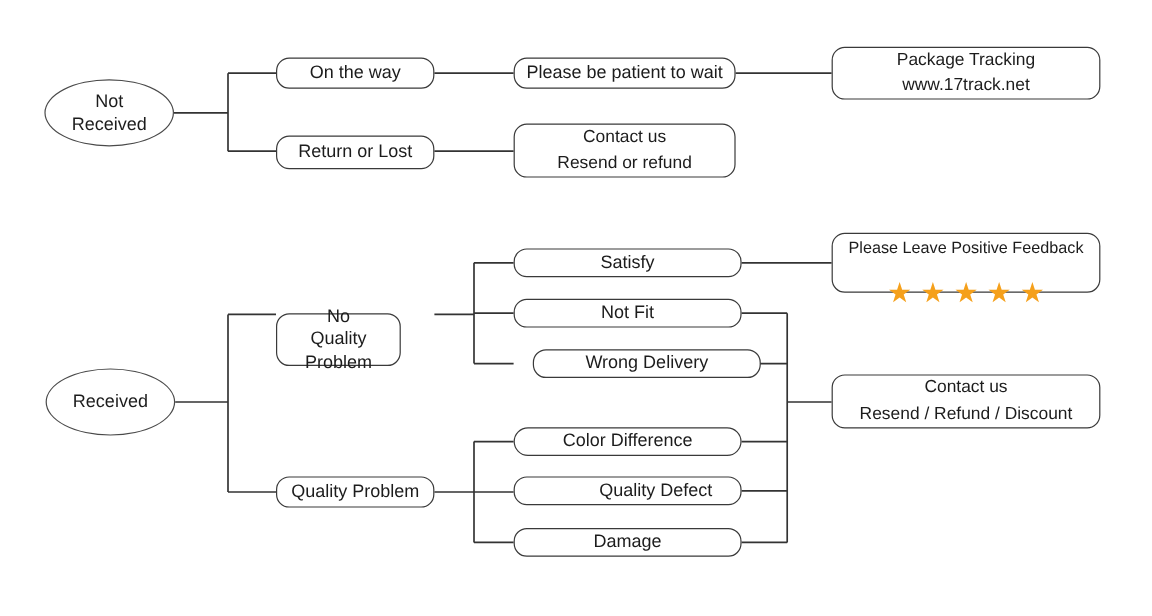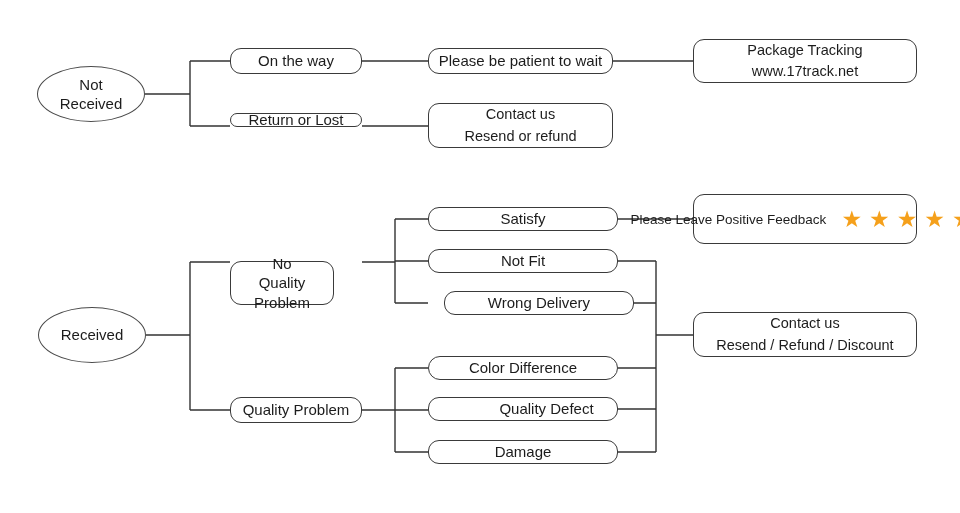--- a/index.html
+++ b/index.html
@@ -9,21 +9,21 @@
   }
   .wires{position:absolute;left:0;top:0;width:960px;height:513px;}
   .node{
     position:absolute;box-sizing:border-box;background:#fff;
     border:1.4px solid #3a3a3a;border-radius:11px;
     display:flex;align-items:center;justify-content:center;text-align:center;
   }
   .ellipse{border-radius:50%;border-width:1.2px;border-color:#4a4a4a;}
   .lbl{white-space:pre-line;line-height:1.3;font-size:15px;}
   .lbl.small{font-size:14.5px;line-height:1.45;}
-  .feedback{flex-direction:row;justify-content:center;gap:8px;padding:3px 0 2px 0;}
+  .feedback{flex-direction:column;justify-content:flex-start;gap:18px;padding:3px 0 2px 0;}
   .feedback .lbl{font-size:13.5px;white-space:nowrap;}
   .stars{line-height:1;margin-top:-1px;letter-spacing:7px;text-indent:7px;}
   .star{font-size:23px;color:#F5A01B;}
 </style>
 </head>
 <body>
 
 <div class="canvas">
 
   <svg class="wires" viewBox="0 0 960 513" xmlns="http://www.w3.org/2000/svg">
@@ -50,21 +50,21 @@
   </div>
 
   <div class="node ellipse" style="left:38px;top:307px;width:108px;height:56px;">
     <span class="lbl">Received</span>
   </div>
 
   <div class="node" style="left:230px;top:48px;width:132px;height:26px;">
     <span class="lbl">On the way</span>
   </div>
 
-  <div class="node" style="left:230px;top:113px;width:132px;height:14px;">
+  <div class="node" style="left:230px;top:113px;width:132px;height:28px;">
     <span class="lbl">Return or Lost</span>
   </div>
 
   <div class="node" style="left:428px;top:48px;width:185px;height:26px;">
     <span class="lbl">Please be patient to wait</span>
   </div>
 
   <div class="node" style="left:693px;top:39px;width:224px;height:44px;">
     <span class="lbl small">Package Tracking
 www.17track.net</span>

